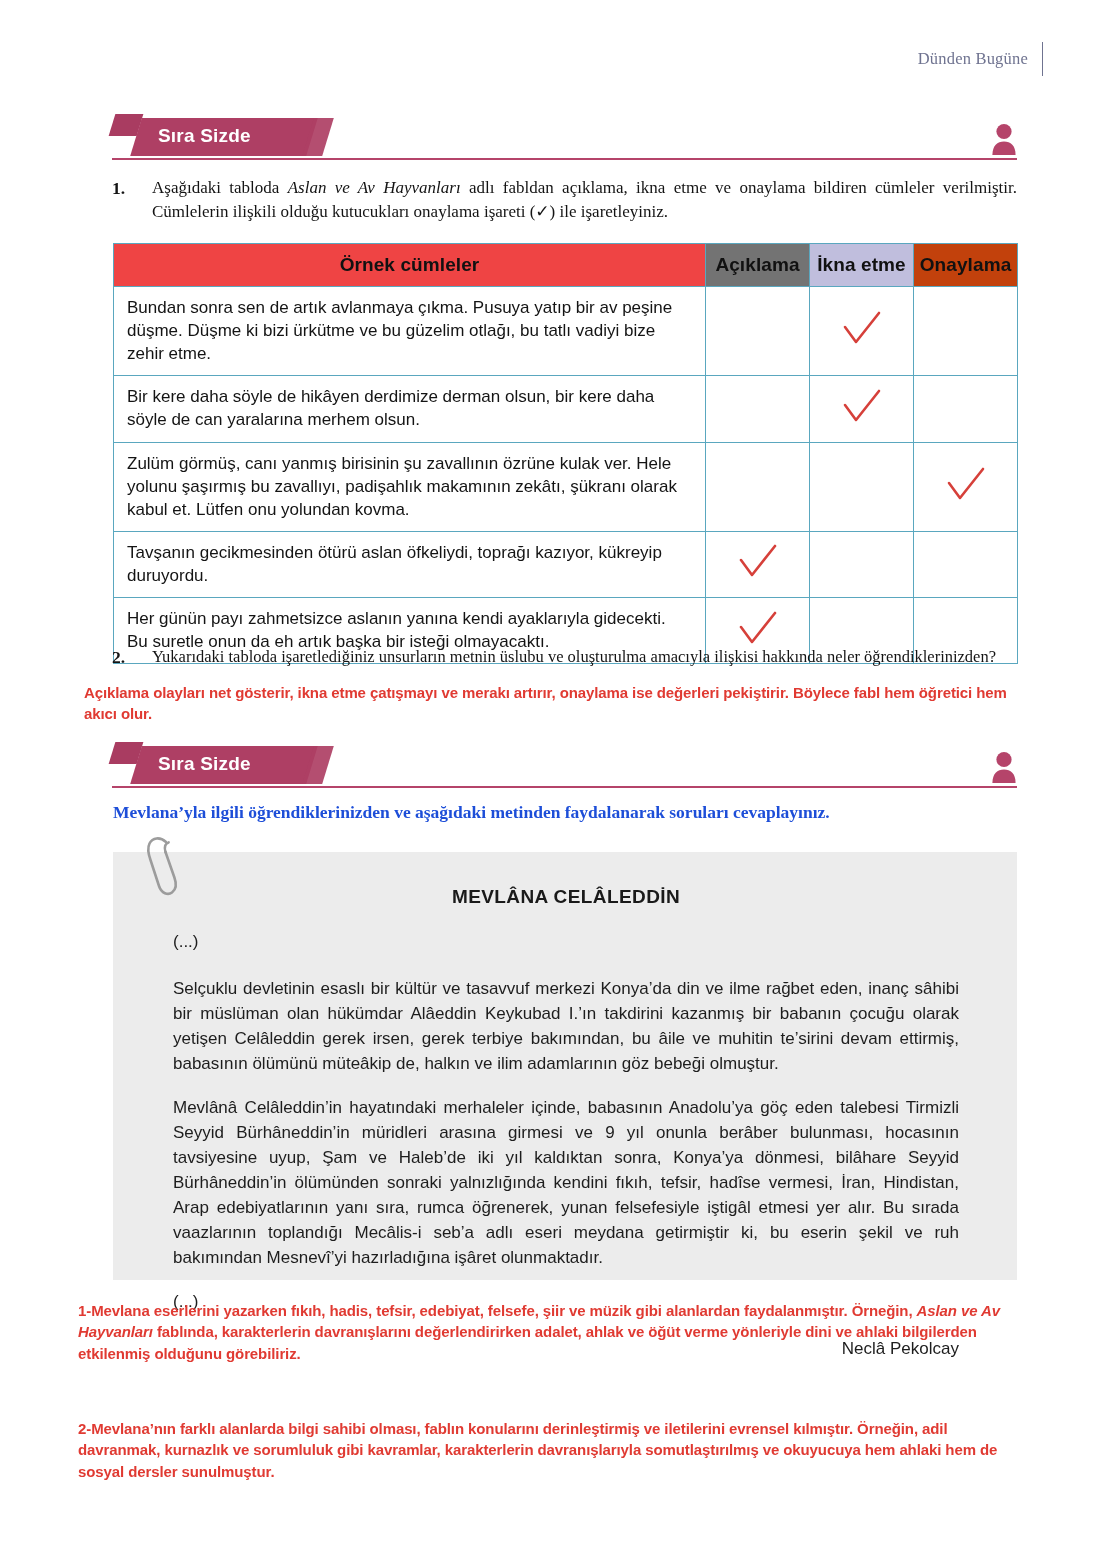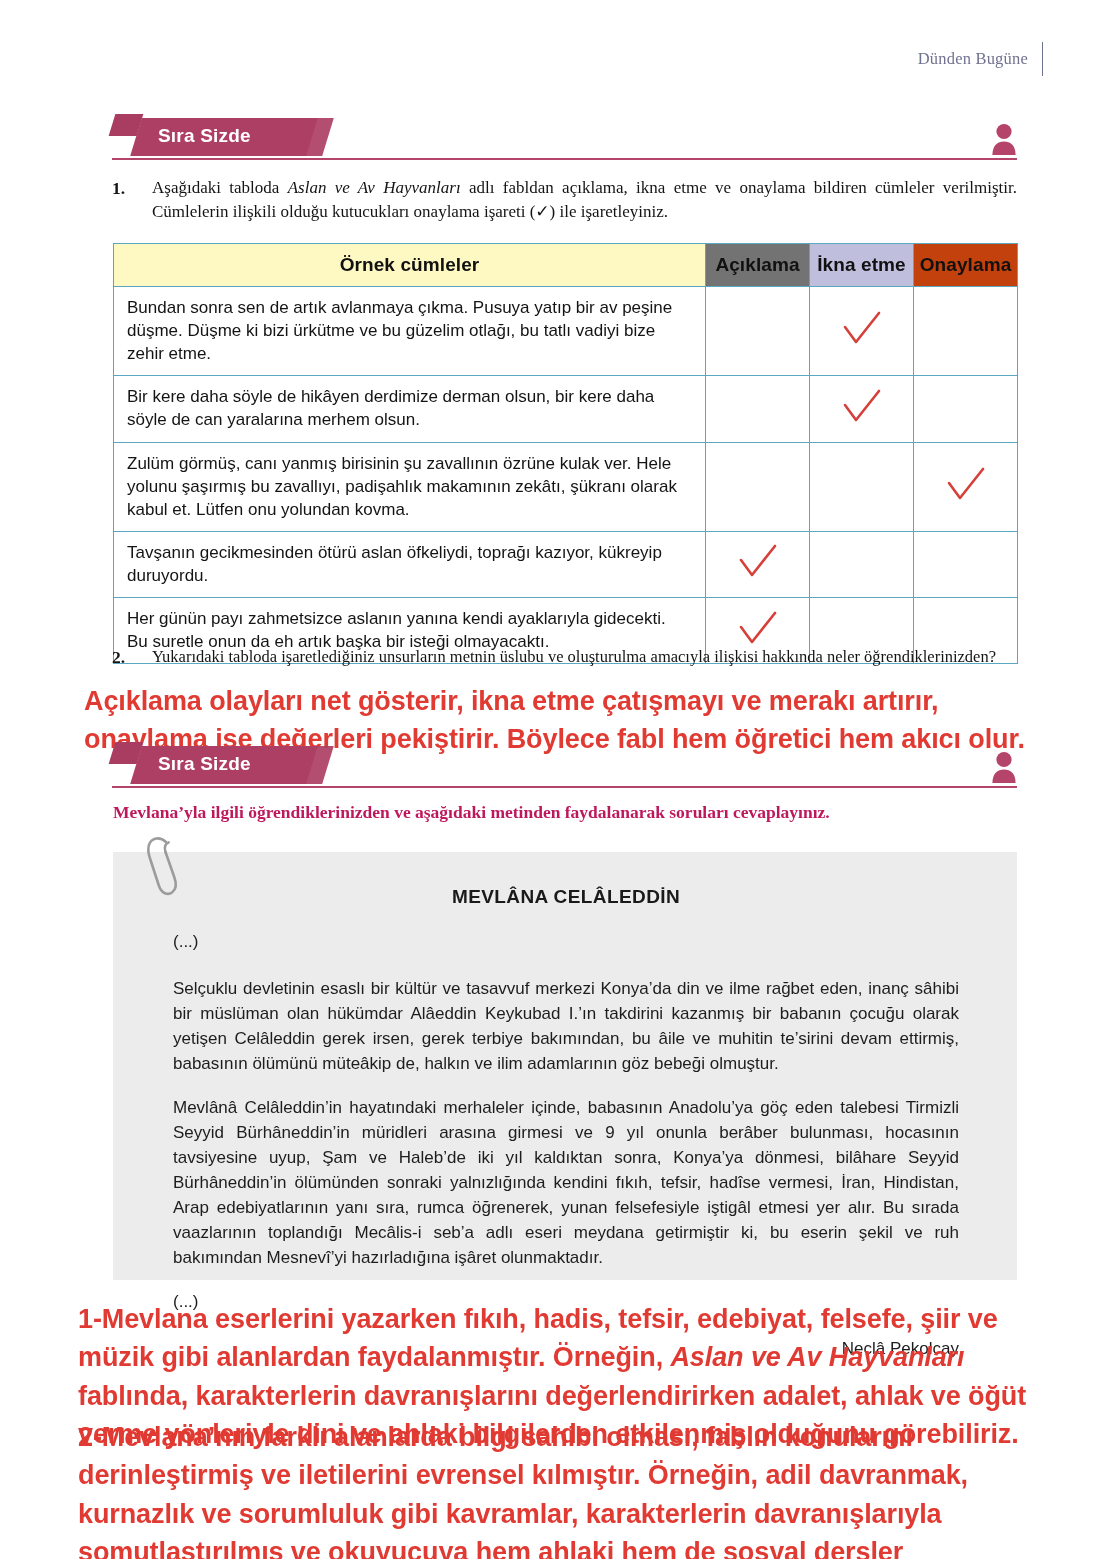--- a/index.html
+++ b/index.html
@@ -138,21 +138,21 @@
     vertical-align: middle;
   }
   .tbl thead th {
     height: 42px;
     font-size: 19px;
     font-weight: 700;
     color: #111;
     text-align: center;
     letter-spacing: .1px;
   }
-  .th-sent   { background: #fef9c3; }
+  .th-sent   { background: #ef4444; }
   .th-acik   { background: #737373; }
   .th-ikna   { background: #c0bedd; }
   .th-onay   { background: #c2410c; }
 
   .tbl td.sentence {
     padding: 9px 28px 10px 13px;
     font-size: 17px;
     line-height: 1.36;
     color: #141414;
     text-align: left;
@@ -165,21 +165,21 @@
     display: inline-block;
     width: 46px;
     height: 40px;
   }
 
   
   .ans {
     position: absolute;
     color: #e03a32;
     font-weight: 700;
-    font-size: 27px;
+    font-size: 15px;
     line-height: 1.42;
     letter-spacing: -.1px;
   }
   .ans i { font-style: italic; }
 
   
   .passage {
     position: absolute;
     background: #ececec;
     box-sizing: border-box;
@@ -213,21 +213,21 @@
     top: -18px;
     width: 44px;
     height: 86px;
   }
 
   .intro-line {
     position: absolute;
     font-family: "Liberation Serif", serif;
     font-weight: 700;
     font-size: 17.5px;
-    color: #be185d;
+    color: #1d4ed8;
   }
 </style>
 </head>
 <body>
 
 <div class="page">
 
   <div class="runhead">
     <span class="runhead-text">Dünden Bugüne</span>
     <span class="runhead-rule"></span>

